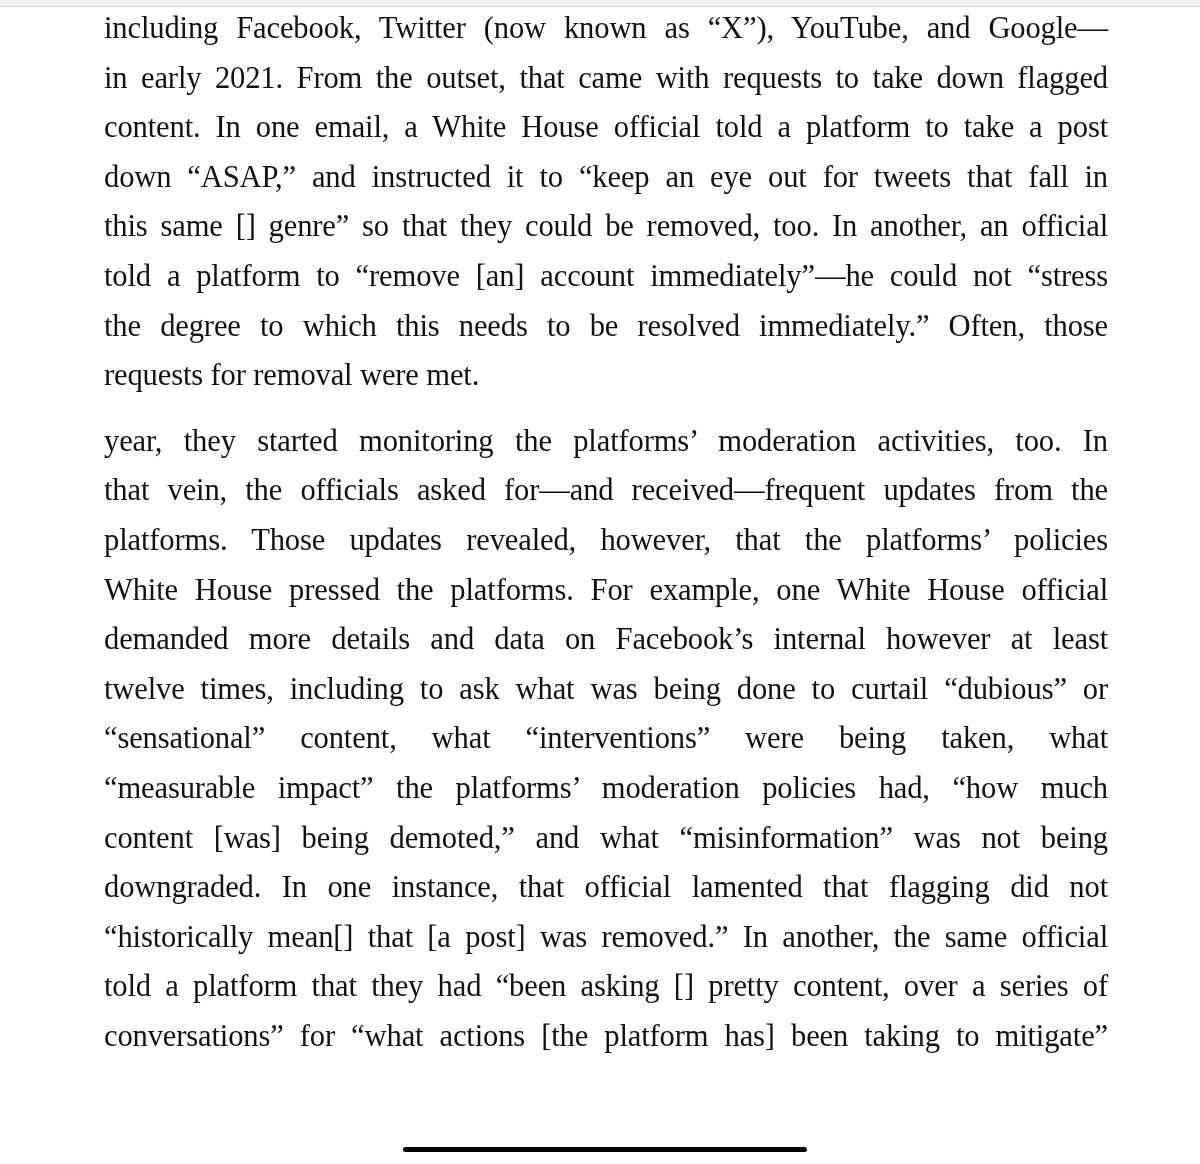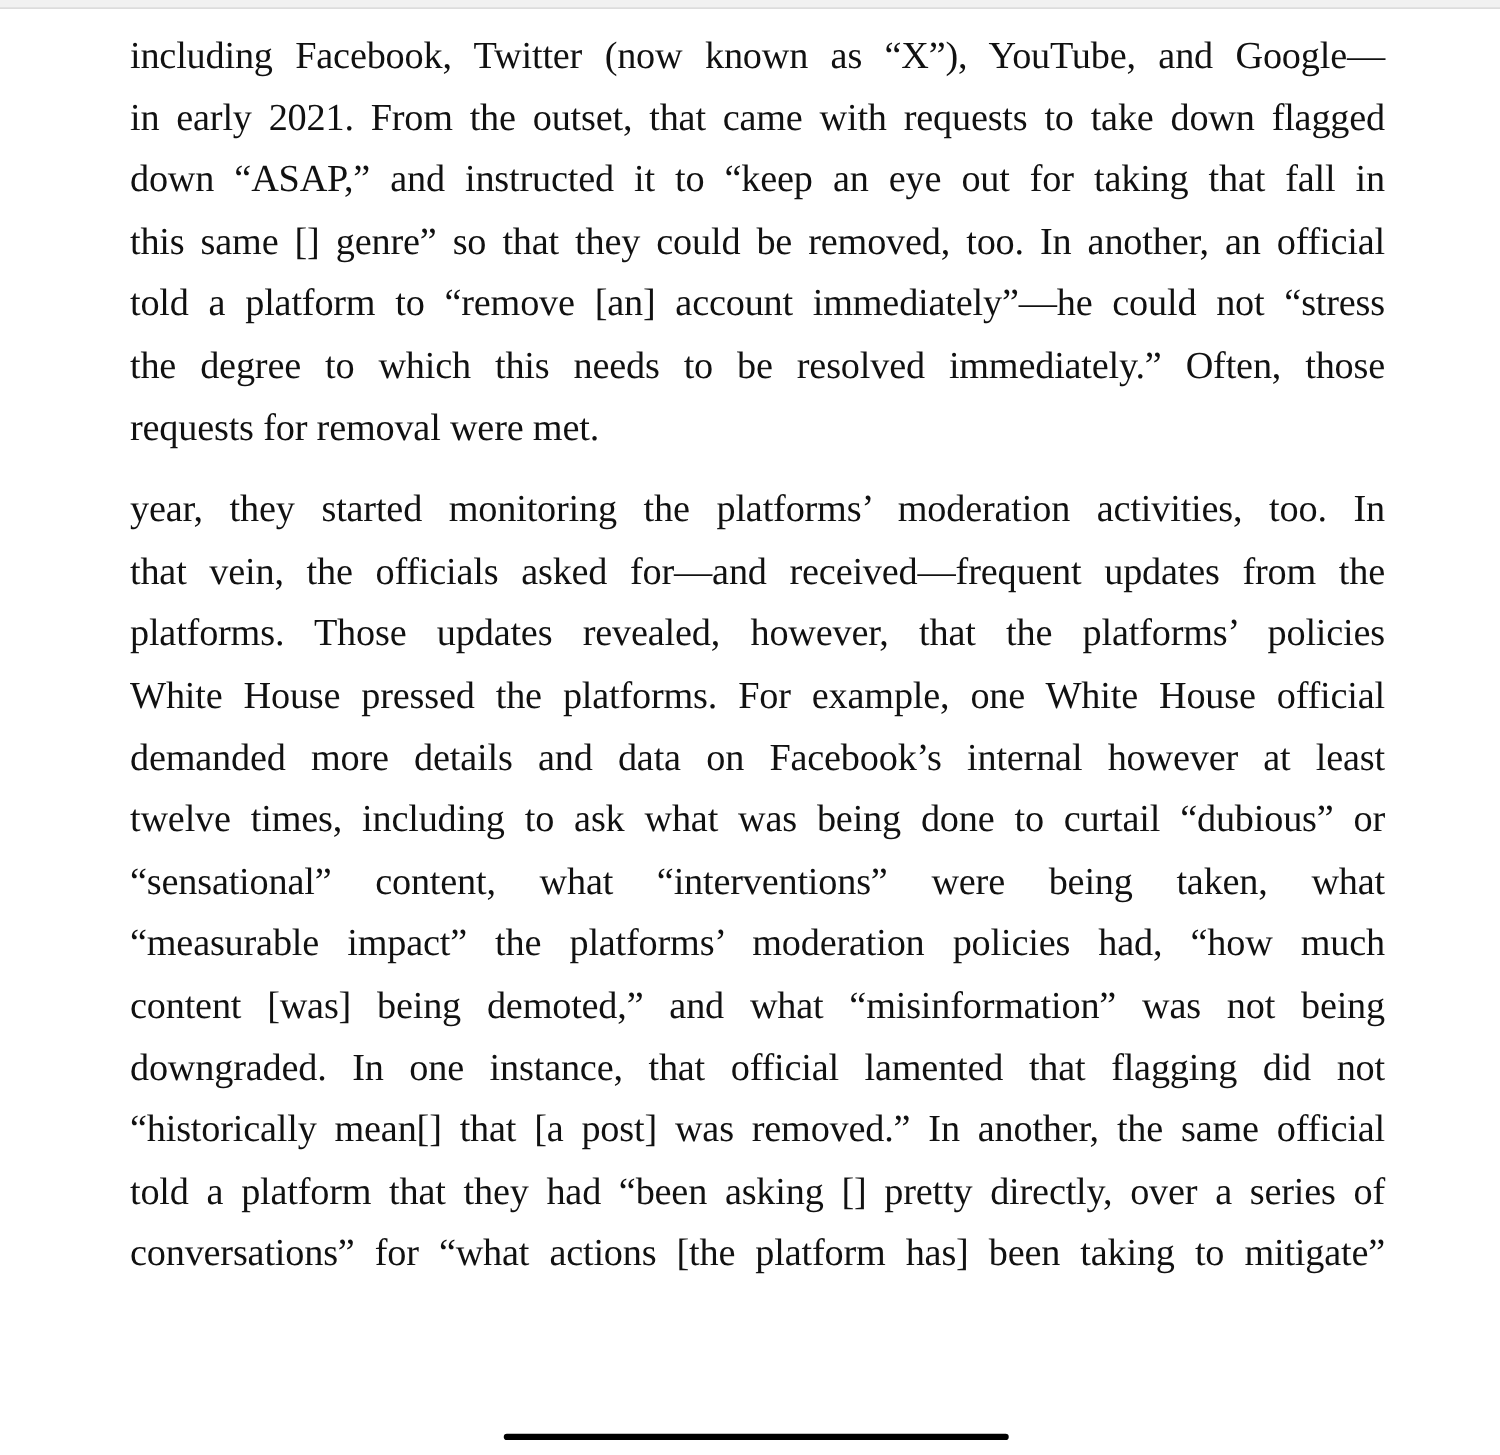--- a/index.html
+++ b/index.html
@@ -24,21 +24,20 @@
     .page {
       position: absolute;
       left: 104px;
       top: 4px;
       width: 1004px;
       font-family: "Liberation Serif", "DejaVu Serif", serif;
       font-size: 30.6px;
       line-height: 49.6px;
       color: #111111;
       letter-spacing: -0.15px;
-      margin-top: 16px;
     }
     .line {
       display: block;
       white-space: nowrap;
       text-align: justify;
       text-align-last: justify;
       height: 49.6px;
     }
     .line.last {
       text-align-last: left;
@@ -62,39 +61,40 @@
 </head>
 <body>
 
 <div class="top-strip"></div>
 
 <div class="page">
 
   <div class="paragraph">
     <span class="line">including Facebook, Twitter (now known as “X”), YouTube, and Google—</span>
     <span class="line">in early 2021. From the outset, that came with requests to take down flagged</span>
-    <span class="line">down “ASAP,” and instructed it to “keep an eye out for taking that fall in</span>
+    <span class="line">content. In one email, a White House official told a platform to take a post</span>
+    <span class="line">down “ASAP,” and instructed it to “keep an eye out for tweets that fall in</span>
     <span class="line">this same [] genre” so that they could be removed, too. In another, an official</span>
     <span class="line">told a platform to “remove [an] account immediately”—he could not “stress</span>
     <span class="line">the degree to which this needs to be resolved immediately.” Often, those</span>
     <span class="line last">requests for removal were met.</span>
   </div>
 
   <div class="para-gap"></div>
 
   <div class="paragraph">
     <span class="line">year, they started monitoring the platforms’ moderation activities, too. In</span>
     <span class="line">that vein, the officials asked for—and received—frequent updates from the</span>
     <span class="line">platforms. Those updates revealed, however, that the platforms’ policies</span>
     <span class="line">White House pressed the platforms. For example, one White House official</span>
     <span class="line">demanded more details and data on Facebook’s internal however at least</span>
     <span class="line">twelve times, including to ask what was being done to curtail “dubious” or</span>
     <span class="line">“sensational” content, what “interventions” were being taken, what</span>
     <span class="line">“measurable impact” the platforms’ moderation policies had, “how much</span>
     <span class="line">content [was] being demoted,” and what “misinformation” was not being</span>
     <span class="line">downgraded. In one instance, that official lamented that flagging did not</span>
     <span class="line">“historically mean[] that [a post] was removed.” In another, the same official</span>
-    <span class="line">told a platform that they had “been asking [] pretty directly, over a series of</span>
+    <span class="line">told a platform that they had “been asking [] pretty content, over a series of</span>
     <span class="line">conversations” for “what actions [the platform has] been taking to mitigate”</span>
   </div>
 </div>
 
 <div class="underline-mark"></div>
 
 </body></html>

